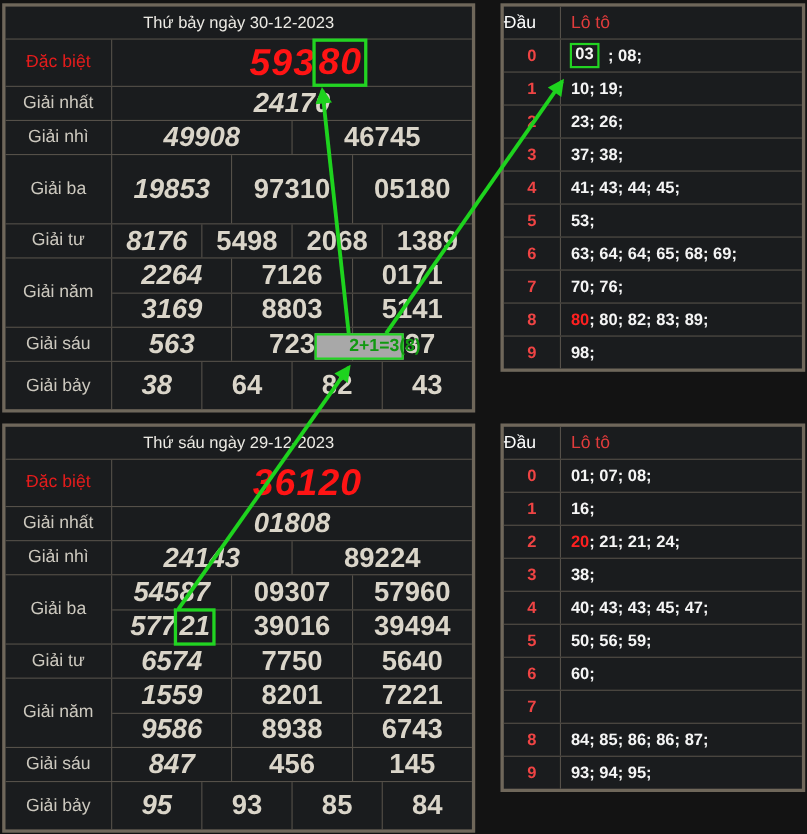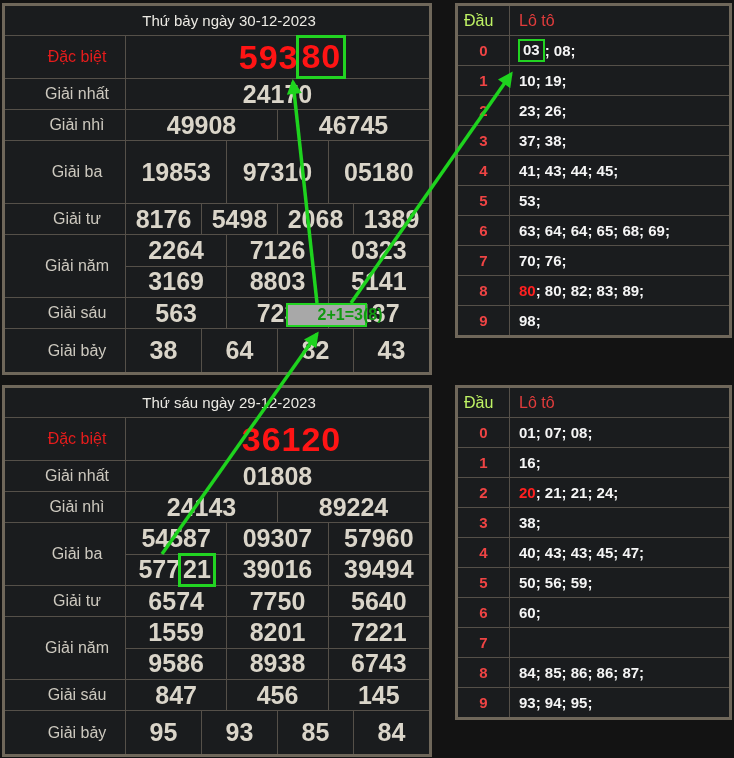--- a/index.html
+++ b/index.html
@@ -20,56 +20,56 @@
   .panel{
     position:absolute;border:3px solid var(--frame);
     background:var(--cellbg);
   }
   #tl{left:2px;top:3px;width:430px;}
   #bl{left:2px;top:385px;width:430px;}
   #tr{left:455px;top:3px;width:277px;}
   #br{left:455px;top:385px;width:277px;}
 
   
-  .row{display:flex;align-items:stretch;padding-left:24px;}
+  .row{display:flex;align-items:stretch;}
   .row + .row{border-top:1px solid var(--grid);}
   .h-date{height:29px;}
   .h-sp{height:43px;gap:28px;}
   .h-1{height:31px;}
   .h-2{height:63px;}
   .h-last{height:44px;}
   .daterow{display:flex;align-items:center;justify-content:center;
     color:#eceae4;font-size:15px;}
   .labelcell{width:97px;flex:none;display:flex;align-items:center;justify-content:center;
     border-right:1px solid var(--grid);color:var(--label);font-size:16px;}
   .labelcell.red{color:#e51c1c;}
   .vals{flex:1;display:flex;flex-direction:column;}
   .line{flex:1;display:flex;}
   .line + .line{border-top:1px solid var(--grid);}
   .c{flex:1;display:flex;align-items:center;justify-content:center;
     border-left:1px solid var(--grid);
     font-size:25px;font-weight:bold;color:var(--num);}
-  .c:first-child{border-left:none;}
+  .c:first-child{border-left:none;font-style:italic;}
   .sp-num{font-size:34px;font-weight:bold;color:#ff1414;letter-spacing:1px;white-space:pre;}
 
   .gbox{display:inline-block;border:3px solid var(--green);
     padding:0 2px;margin:-6px -2px;line-height:1.1;}
   .gbox-sm{display:inline-block;border:2px solid var(--green);
-    padding:0 3px;margin:-5px 0 -5px -1px;line-height:1.25;}
+    padding:0 3px;margin:-5px 8px -5px -1px;line-height:1.25;}
 
   
   .lrow{display:flex;align-items:stretch;height:30px;}
   .lrow.head{height:29px;}
   .lrow + .lrow{border-top:1px solid var(--grid);}
   .dcol{width:52px;flex:none;display:flex;align-items:center;justify-content:center;
     border-right:1px solid var(--grid);
     color:#ef4444;font-size:15px;font-weight:bold;}
   .vcol{flex:1;display:flex;align-items:center;padding-left:9px;
     color:#f5f5f5;font-size:15px;font-weight:bold;white-space:pre;}
-  .lrow.head .dcol{color:#bef264;font-weight:normal;font-size:16px;justify-content:flex-start;padding-left:6px;}
+  .lrow.head .dcol{color:#ffffff;font-weight:normal;font-size:16px;justify-content:flex-start;padding-left:0;}
   .lrow.head .vcol{color:#e13c3c;font-weight:normal;font-size:16px;}
   .hl{color:#ff2020;}
 
   
   #annot{
     position:absolute;left:286px;top:303px;width:81px;height:24px;
     background:#a8a8a8;border:2px solid var(--green);
     display:flex;align-items:center;justify-content:center;
     color:#119911;font-size:16px;font-weight:bold;z-index:40;padding-left:47px;
   }
@@ -128,21 +128,21 @@
       <div class="c">1389</div>
     </div>
       </div>
   </div>
   <div class="row h-2">
     <div class="labelcell">Giải năm</div>
     <div class="vals">
       <div class="line">
         <div class="c">2264</div>
         <div class="c">7126</div>
-        <div class="c">0323</div>
+        <div class="c">0171</div>
       </div>
       <div class="line">
         <div class="c">3169</div>
         <div class="c">8803</div>
         <div class="c">5141</div>
       </div>
     </div>
   </div>
   <div class="row h-1">
     <div class="labelcell">Giải sáu</div>

